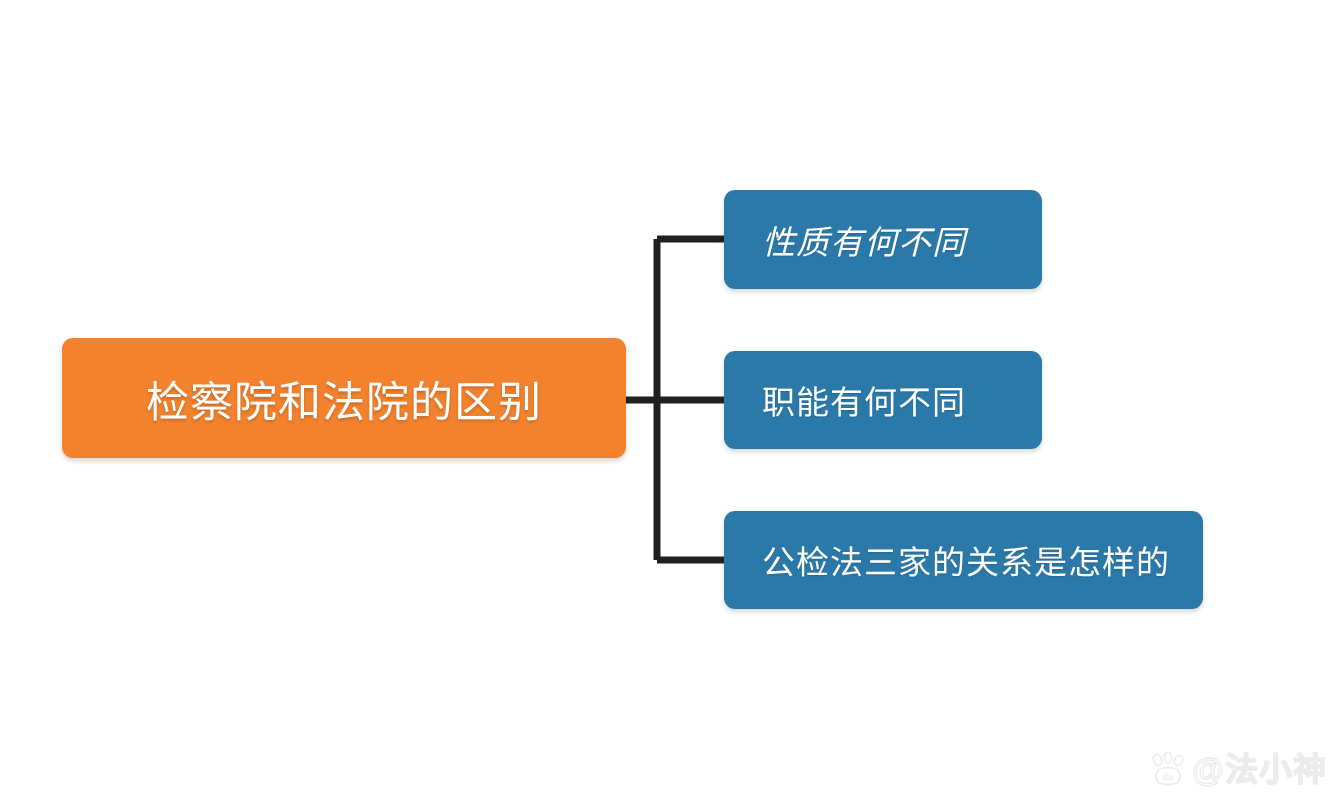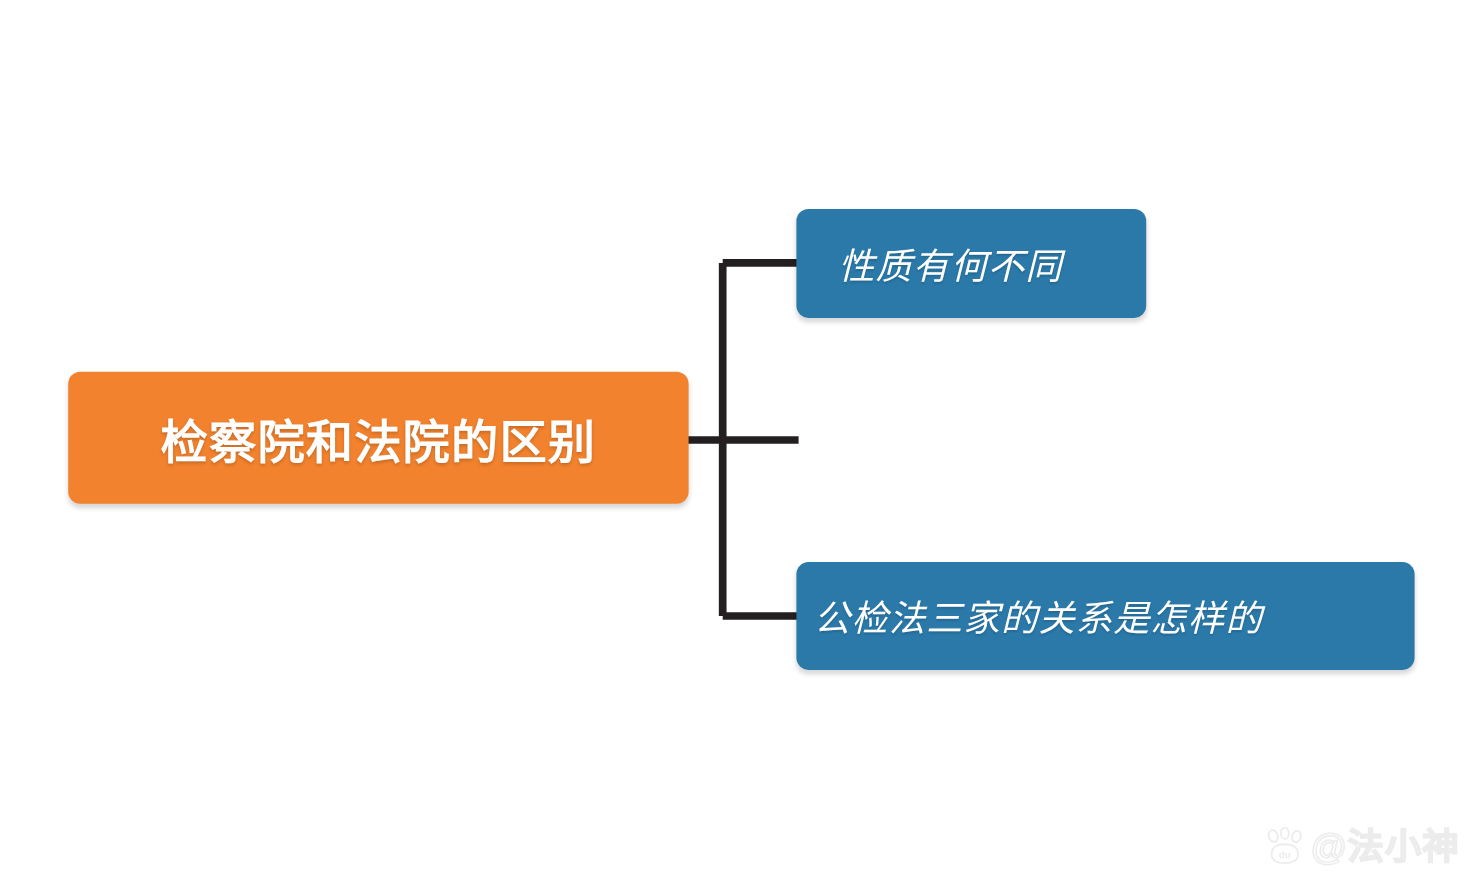--- a/index.html
+++ b/index.html
@@ -52,21 +52,21 @@
     left: 62px;
     top: 338px;
     width: 564px;
     height: 120px;
     background: #F2822D;
     justify-content: center;
     padding: 0 20px;
   }
   .node-root .node-label {
     font-size: 43px;
-    font-weight: bold;
+    font-weight: normal;
     letter-spacing: 1px;
     text-shadow: 0 2px 3px rgba(0,0,0,0.18);
   }
 
   .node-child {
     background: #2A79A9;
     justify-content: flex-start;
   }
   .node-child .node-label {
     font-size: 33px;
@@ -86,24 +86,23 @@
   .child-2 {
     left: 724px;
     top: 351px;
     width: 318px;
     height: 98px;
     padding-left: 38px;
   }
   .child-3 {
     left: 724px;
     top: 511px;
-    width: 562px;
+    width: 479px;
     height: 98px;
-    padding-left: 16px;
-    font-style: italic;
+    padding-left: 38px;
   }
 
   
   #watermark {
     position: absolute;
     right: 14px;
     bottom: 14px;
     display: flex;
     align-items: center;
     gap: 4px;
@@ -144,20 +143,23 @@
   </svg>
 
   <div class="node node-root">
     <span class="node-label">检察院和法院的区别</span>
   </div>
 
   <div class="node node-child child-1">
     <span class="node-label">性质有何不同</span>
   </div>
 
+  <div class="node node-child child-2">
+    <span class="node-label">职能有何不同</span>
+  </div>
 
   <div class="node node-child child-3">
     <span class="node-label">公检法三家的关系是怎样的</span>
   </div>
 
   <div id="watermark">
     <svg class="wm-paw" width="38" height="34" viewBox="0 0 38 34" aria-hidden="true">
       <g fill="none" stroke="#ECECEC" stroke-width="1.6">
         <ellipse cx="7.5" cy="8" rx="4" ry="5.5" transform="rotate(-18 7.5 8)"></ellipse>
         <ellipse cx="18" cy="5.5" rx="3.6" ry="5.2" transform="rotate(-4 18 5.5)"></ellipse>

